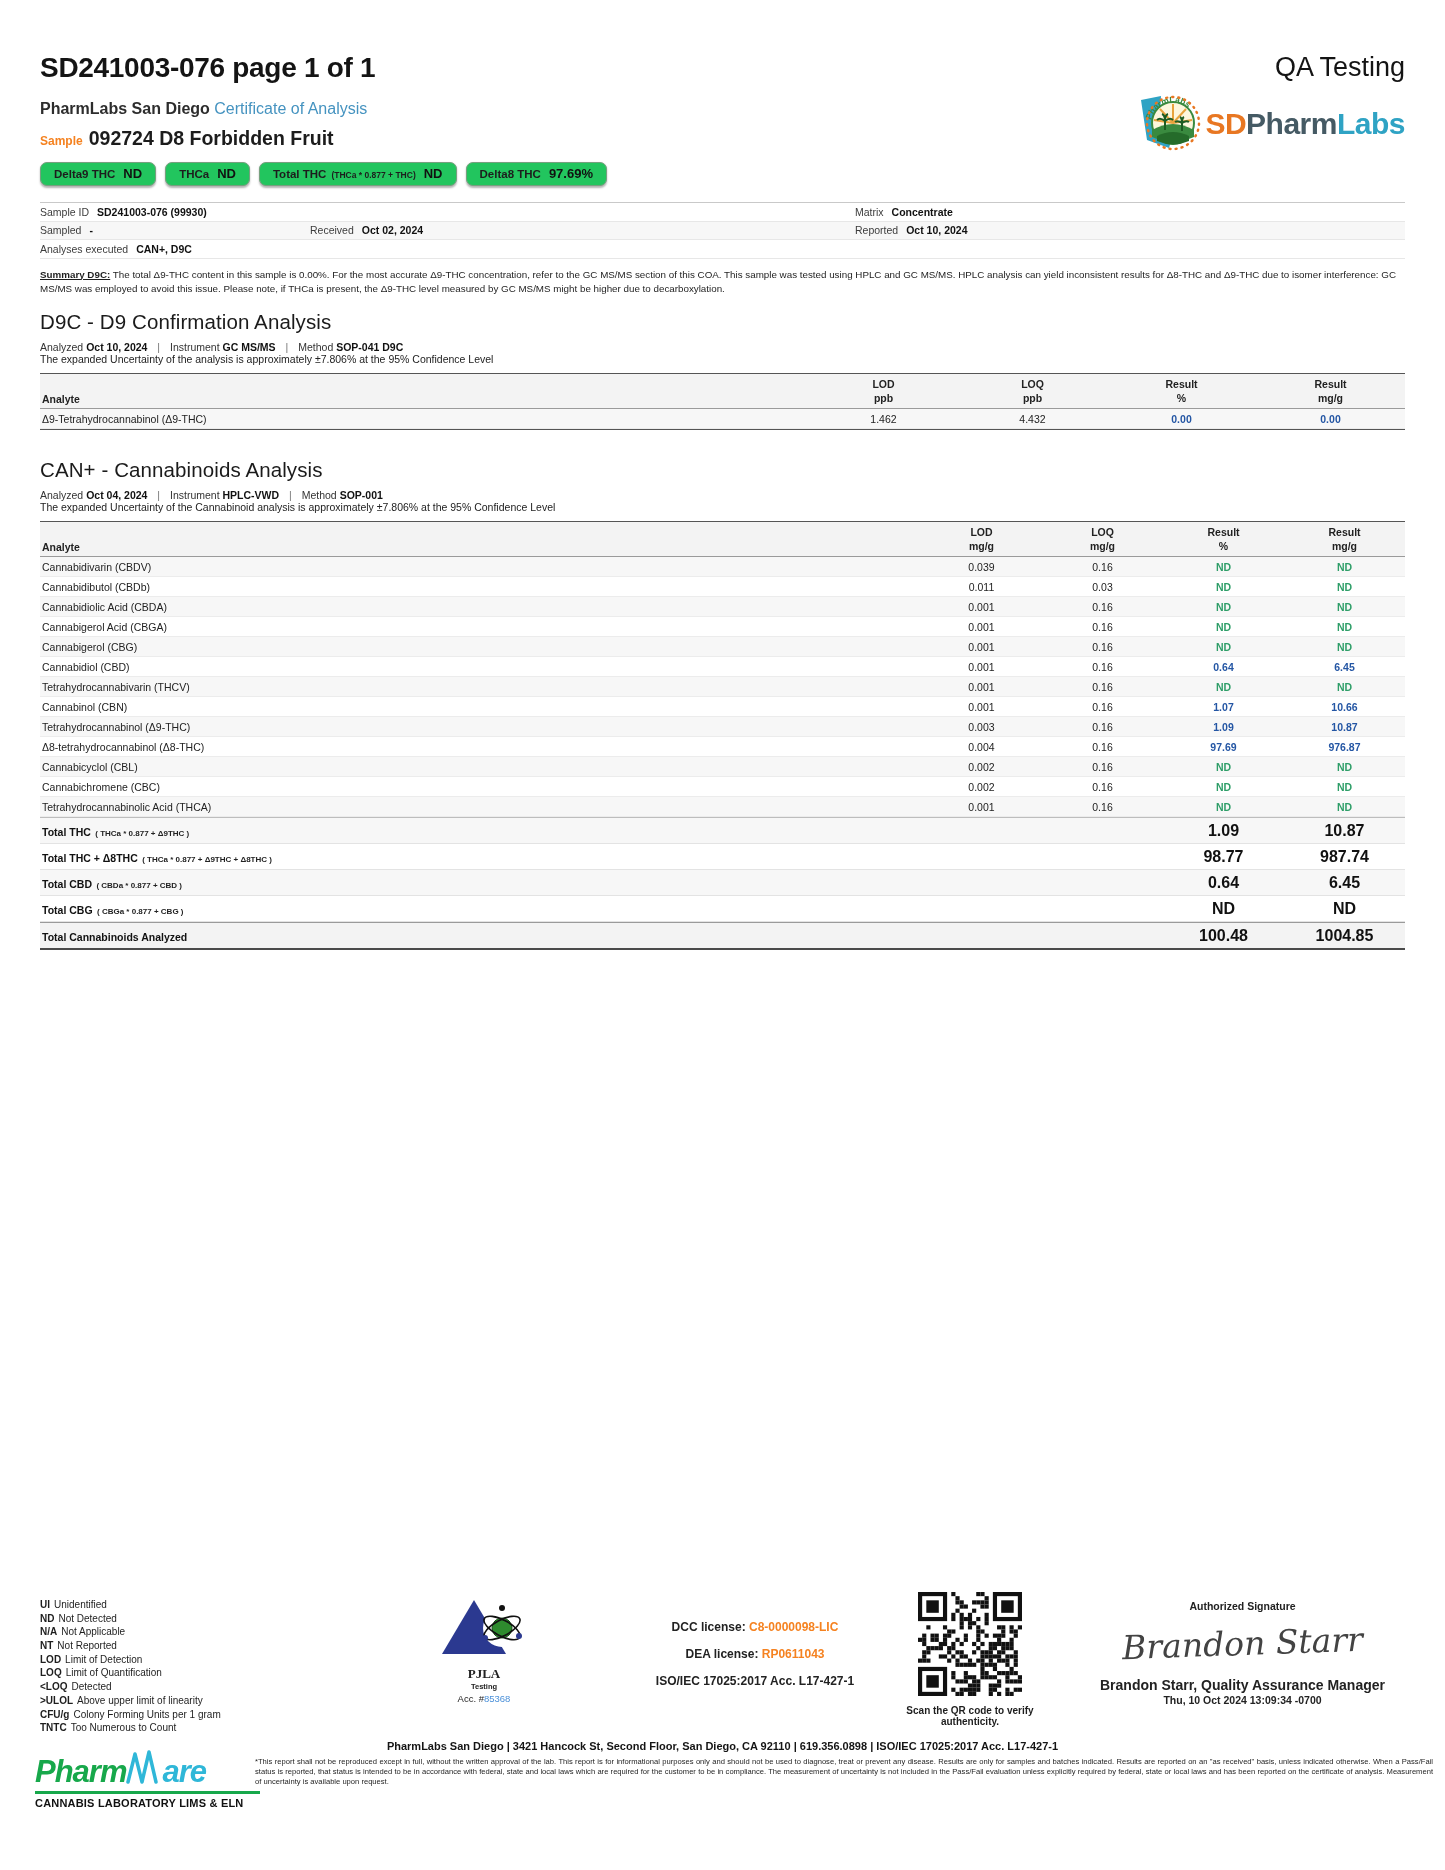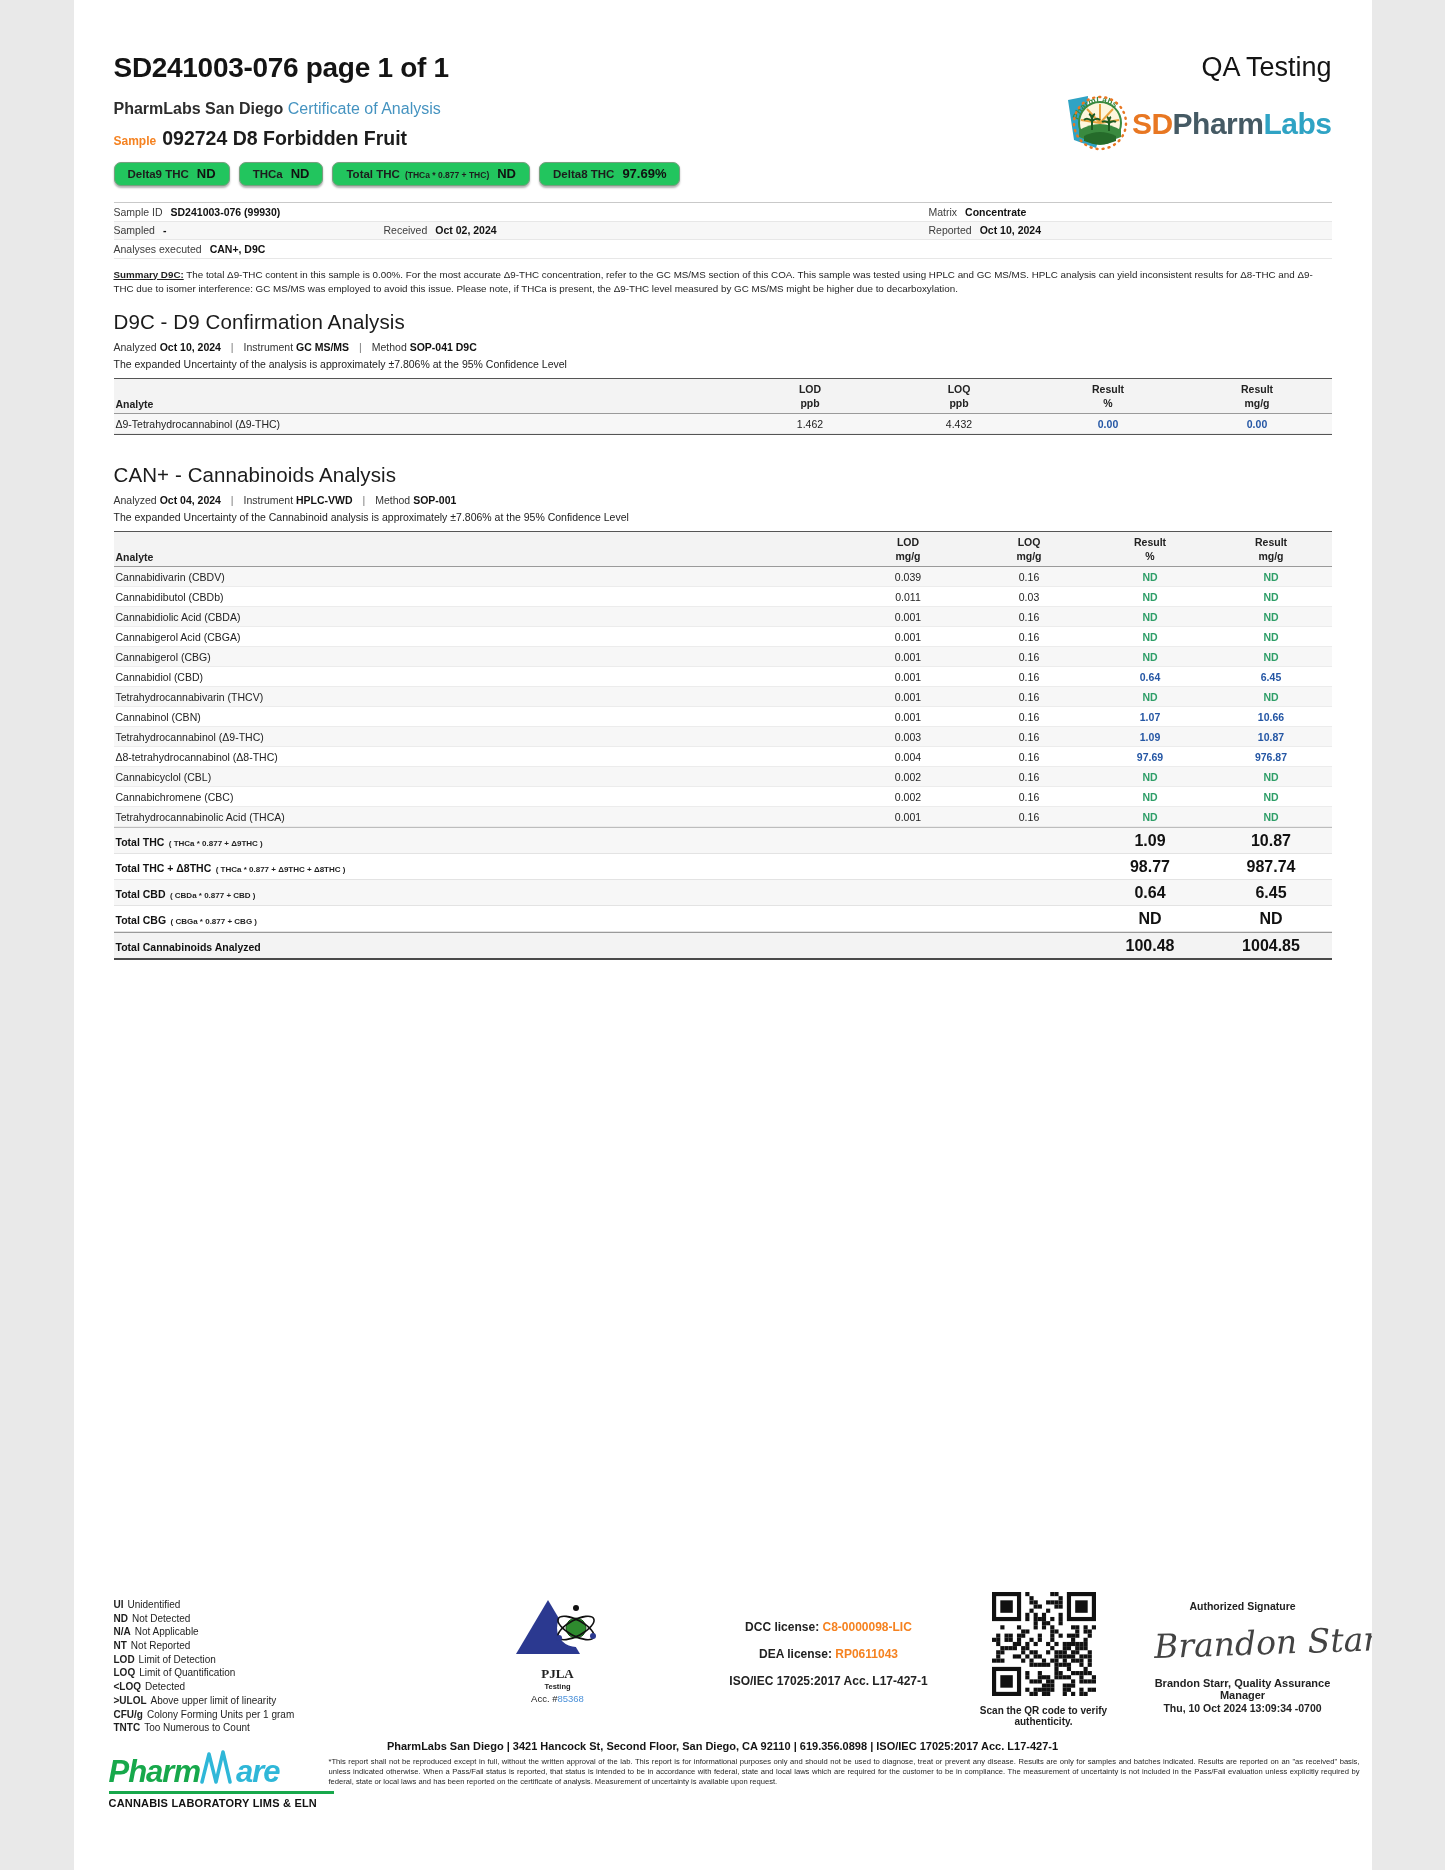--- a/index.html
+++ b/index.html
@@ -1,16 +1,16 @@
 <!DOCTYPE html>
 <html><head>
 <meta charset="utf-8">
 <style>
   html,body{margin:0;padding:0;background:#e9e9e9;}
-  .page{width:1298px;height:1870px;background:#fff;position:relative;margin:0 auto;
+  .page{width:1445px;height:1870px;background:#fff;position:relative;margin:0 auto;
         font-family:"Liberation Sans",sans-serif;color:#222;overflow:hidden;}
   .content{padding:52px 40px 0 40px;}
 
   
   .h-row1{display:flex;justify-content:space-between;align-items:flex-start;}
   .doc-id{font-size:28px;font-weight:600;color:#141414;letter-spacing:-0.3px;}
   .qa{font-size:27px;font-weight:500;color:#141414;}
   .h-row2{position:relative;margin-top:16px;}
   .lab-line{font-size:16px;}
   .lab-name{font-weight:700;color:#2d2d2d;}
@@ -45,21 +45,21 @@
 
   
   .summary{margin-top:9px;font-size:9.8px;line-height:1.5;color:#1e1e1e;}
   .sum-label{font-weight:700;text-decoration:underline;}
 
   
   .sec-title{font-size:20.5px;font-weight:500;color:#1b1b1b;margin-top:13px;letter-spacing:.1px;}
   .an-line{font-size:10.5px;margin-top:7px;color:#333;}
   .an-line b{color:#111;}
   .an-sep{margin:0 7px;color:#777;}
-  .unc-line{font-size:10.5px;margin-top:5px;color:#222;}
+  .unc-line{font-size:10.5px;color:#222;}
 
   
   .tbl{margin-top:8px;}
   .trow{display:flex;align-items:baseline;}
   .thead{background:#f3f3f3;border-top:1.5px solid #555;border-bottom:1px solid #9a9a9a;
          padding:4px 0 3px;font-size:10.5px;font-weight:700;align-items:flex-end;display:flex;}
   .th-num{text-align:center;line-height:1.3;}
   .c-analyte{flex:1;padding-left:2px;}
   .d9c .c-num{width:149px;text-align:center;}
   .can .c-num{width:121px;text-align:center;}
@@ -87,21 +87,21 @@
   .pjla-num{color:#4a90d9;}
   .licenses{position:absolute;left:590px;top:1620px;width:330px;text-align:center;}
   .lic-line{font-size:12px;font-weight:700;color:#222;margin-bottom:13px;}
   .lic-val{color:#f58220;}
   .qr-block{position:absolute;left:880px;top:1592px;width:180px;text-align:center;}
   .qr-caption{font-size:10px;font-weight:600;margin-top:5px;color:#1e1e1e;}
   .sig-block{position:absolute;left:1080px;right:40px;top:1600px;text-align:center;}
   .sig-title{font-size:10.5px;font-weight:700;color:#222;}
   .sig-script{font-family:"DejaVu Serif",serif;font-style:italic;font-size:33px;color:#434343;
               margin-top:12px;transform:rotate(-2deg);white-space:nowrap;}
-  .sig-name{font-size:11px;font-weight:700;margin-top:14px;}
+  .sig-name{font-size:14px;font-weight:700;margin-top:14px;}
   .sig-date{font-size:10.5px;font-weight:700;margin-top:1px;}
   .addr{position:absolute;left:0;right:0;top:1740px;text-align:center;font-size:11px;font-weight:700;color:#151515;}
   .disclaimer{position:absolute;left:255px;right:12px;top:1757px;font-size:7.6px;line-height:1.3;
               color:#1e1e1e;text-align:justify;}
   .pw{position:absolute;left:35px;top:1750px;width:225px;}
   .pw-top{display:flex;align-items:flex-end;border-bottom:3px solid #17a84b;padding-bottom:1px;}
   .pw-pharm{font-size:31px;font-weight:700;color:#17a84b;font-style:italic;letter-spacing:-1px;}
   .pw-ware{font-size:31px;font-weight:700;color:#2fb7d8;font-style:italic;letter-spacing:-1px;}
   .pw-tagline{font-size:11px;font-weight:700;color:#111;letter-spacing:.2px;margin-top:3px;white-space:nowrap;}
 </style>

